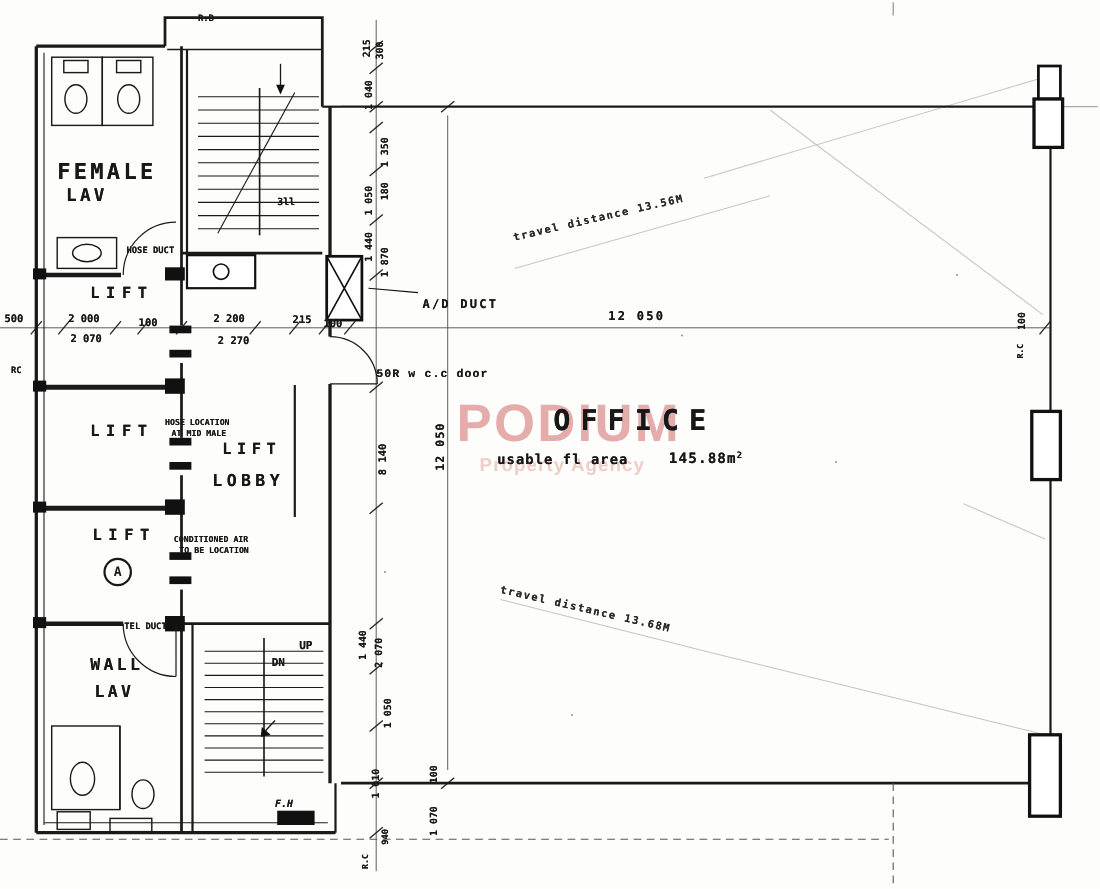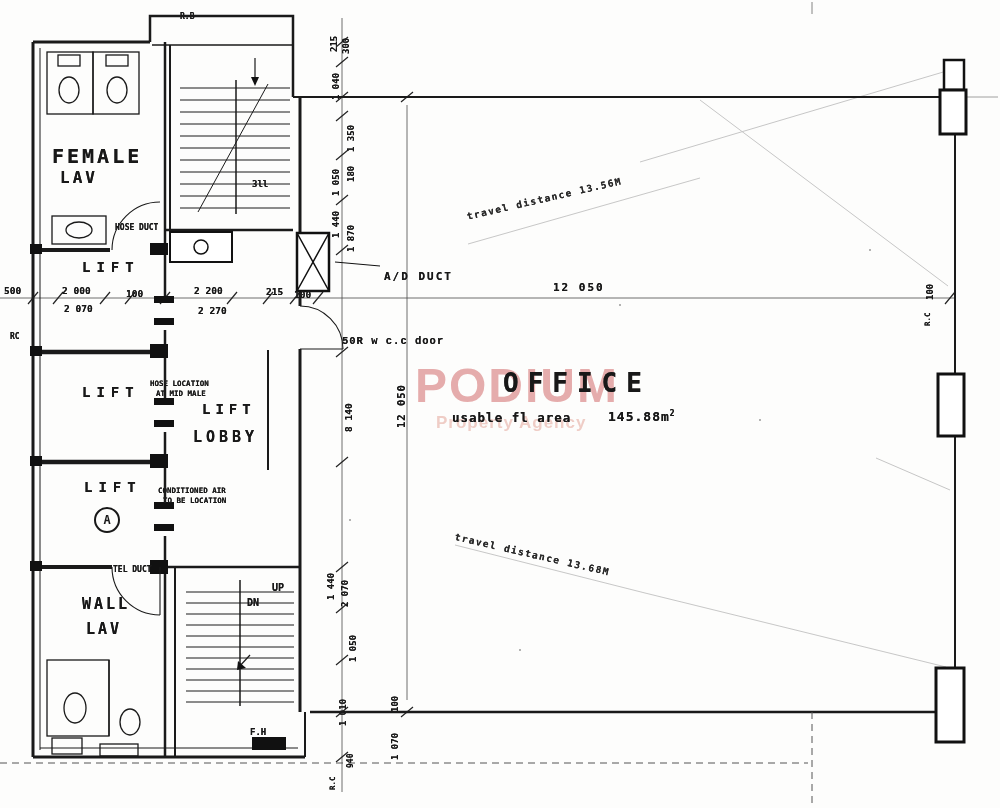--- a/index.html
+++ b/index.html
@@ -215,21 +215,21 @@
   <div class="lbl" style="left:150px;top:380px;font-size:7.5px;">HOSE LOCATION</div>
   <div class="lbl" style="left:156px;top:390px;font-size:7.5px;">AT MID MALE</div>
   <div class="lbl" style="left:158px;top:487px;font-size:7.5px;">CONDITIONED AIR</div>
   <div class="lbl" style="left:163px;top:497px;font-size:7.5px;">TO BE LOCATION</div>
 
   <div class="lbl" style="left:115px;top:224px;font-size:8px;">HOSE DUCT</div>
   <div class="lbl" style="left:113px;top:566px;font-size:8px;">TEL DUCT</div>
 
   <div class="lbl" style="left:244px;top:583px;font-size:10px;margin-left:28px;">UP</div>
   <div class="lbl" style="left:247px;top:598px;font-size:10px;">DN</div>
-  <div class="lbl" style="left:250px;top:728px;font-size:9px;">F.H</div>
+  <div class="lbl" style="left:250px;top:728px;font-size:9px;font-style:italic;">F.H</div>
   <div class="lbl" style="left:180px;top:13px;font-size:8px;">R.B</div>
   <div class="lbl" style="left:252px;top:180px;font-size:9px;">3ll</div>
 
   <div class="lbl" style="left:4px;top:286px;font-size:9.5px;">500</div>
   <div class="lbl" style="left:10px;top:301px;font-size:8px;margin-top:32px;">RC</div>
   <div class="lbl" style="left:62px;top:286px;font-size:9.5px;">2 000</div>
   <div class="lbl" style="left:64px;top:304px;font-size:9.5px;">2 070</div>
   <div class="lbl" style="left:126px;top:289px;font-size:9.5px;">100</div>
   <div class="lbl" style="left:194px;top:286px;font-size:9.5px;">2 200</div>
   <div class="lbl" style="left:198px;top:306px;font-size:9.5px;">2 270</div>

